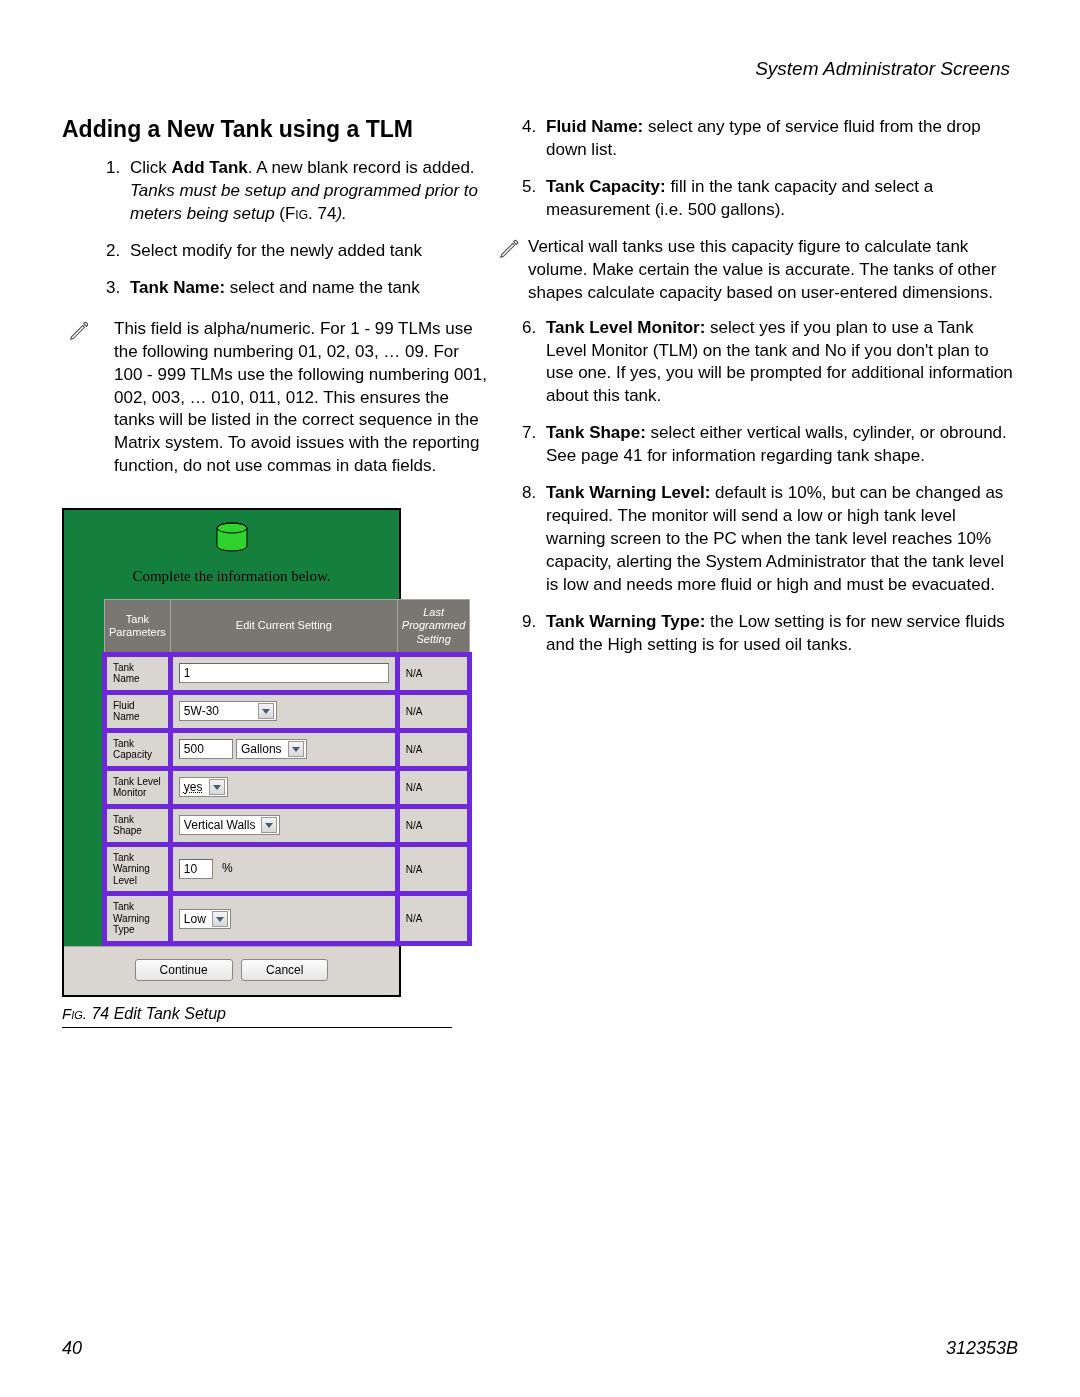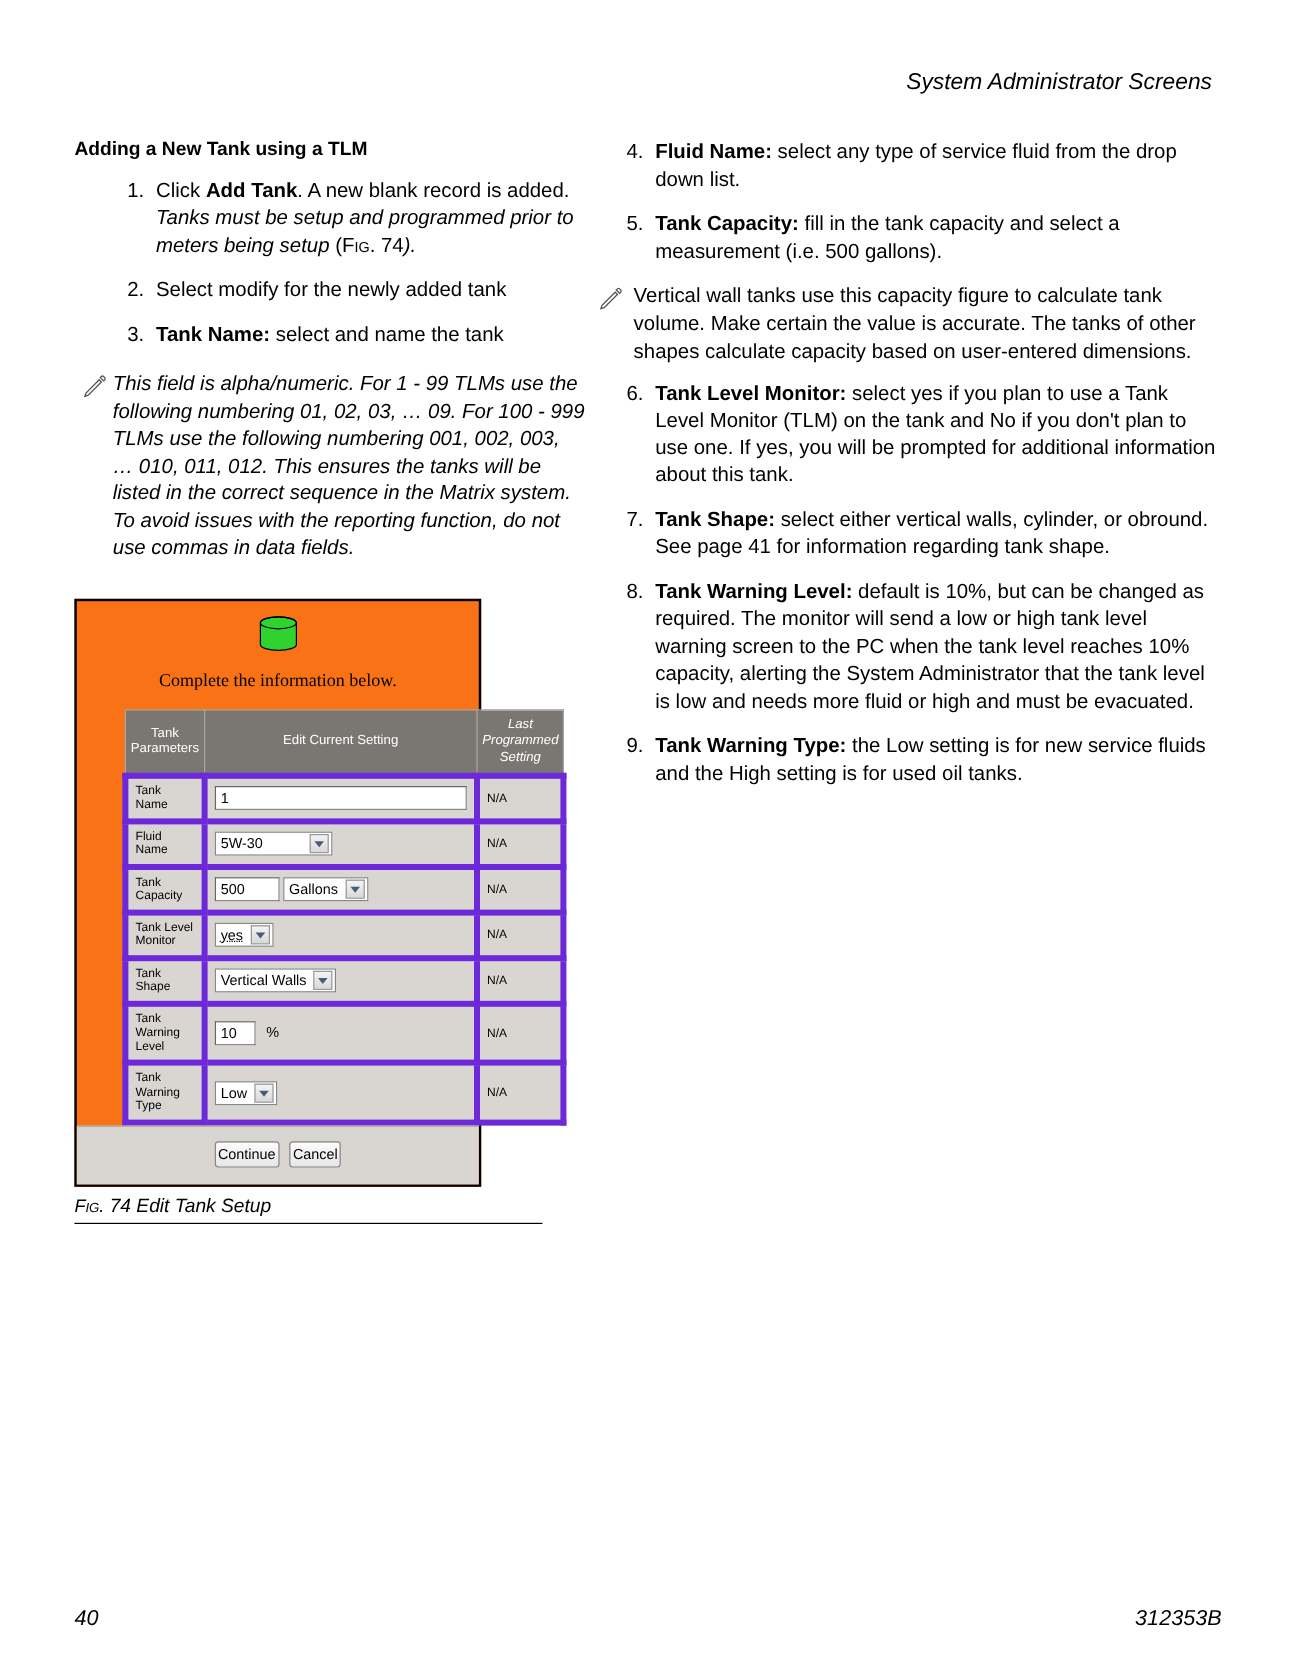--- a/index.html
+++ b/index.html
@@ -20,47 +20,46 @@
       padding-right: 8px;
     }
     .columns {
       display: flex;
       gap: 30px;
     }
     .col { flex: 1; }
     .col-left { flex: 0 0 430px; }
     .col-right { flex: 1; }
     h2 {
-      font-size: 16px;
+      font-size: 23px;
       font-weight: bold;
       margin-bottom: 14px;
     }
     ol.steps {
       list-style: none;
       padding-left: 24px;
       font-size: 17px;
       line-height: 1.35;
       margin-left: 44px;
     }
     ol.steps li {
       text-indent: -24px;
       margin-bottom: 14px;
     }
     ol.steps li .num { display: inline-block; width: 24px; text-indent: 0; }
     .italic { font-style: italic; }
     .bold { font-weight: bold; }
     .smallcaps { font-variant: small-caps; }
     .note-block {
       display: flex;
-      gap: 4px;
+      gap: 24px;
       font-size: 17px;
       line-height: 1.35;
       margin: 18px 0 20px 6px;
       padding-right: 4px;
-      font-style: italic;
     }
     .note-block-right {
       display: flex;
       gap: 8px;
       font-size: 17px;
       line-height: 1.35;
       margin: 6px 0 12px -24px;
     }
     .pencil-icon {
       flex: 0 0 22px;
@@ -78,21 +77,21 @@
       margin-bottom: 14px;
     }
     .right-list li .num { display: inline-block; width: 24px; text-indent: 0; }
 
     
     .figure-wrap {
       margin-top: 30px;
     }
     .figure {
       border: 2px solid #000;
-      background: #f97316;
+      background: #15803d;
       width: 339px;
     }
     .fig-top {
       text-align: center;
       padding: 12px 10px 14px 10px;
     }
     .tank-icon {
       display: inline-block;
       margin-bottom: 8px;
     }
@@ -179,21 +178,21 @@
       padding: 12px 0 14px 0;
       border-top: 1px solid #a8a4a0;
       background: #d9d6d2;
     }
     .ui-button {
       display: inline-block;
       background: linear-gradient(#fdfdfd,#e6e6e6);
       border: 1px solid #888;
       border-radius: 3px;
       font-size: 12px;
-      padding: 3px 2px;
+      padding: 3px 24px;
       margin: 0 2px;
     }
     .fig-caption {
       font-style: italic;
       font-size: 16px;
       margin-top: 8px;
       border-bottom: 1px solid #000;
       padding-bottom: 4px;
       width: 390px;
     }

